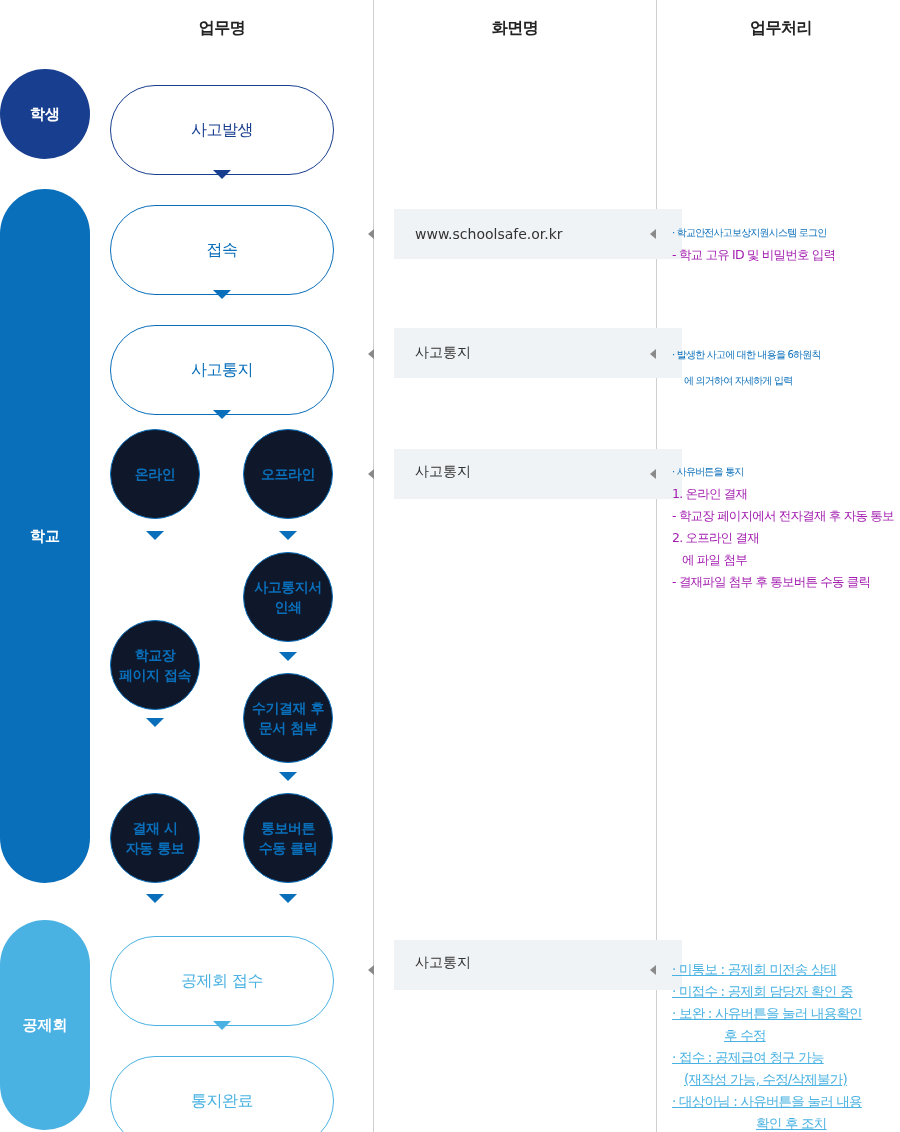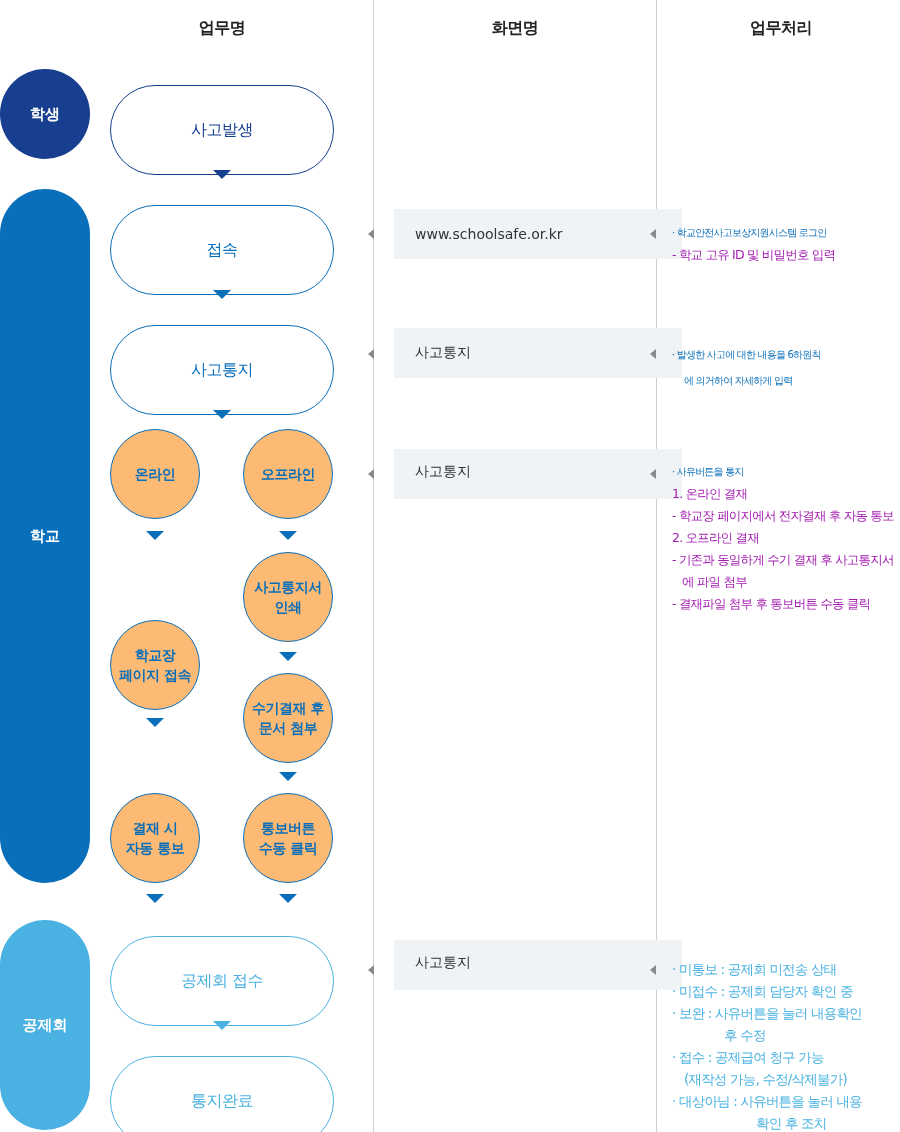--- a/index.html
+++ b/index.html
@@ -1,28 +1,28 @@
 <!DOCTYPE html>
 <html><head>
 <meta charset="utf-8">
 <style>
   * { box-sizing: border-box; margin: 0; padding: 0; }
   body { width: 900px; height: 1132px; background: #ffffff; font-family: "DejaVu Sans", "Liberation Sans", sans-serif; position: relative; overflow: hidden; }
   .vline { position: absolute; top: 0; width: 1px; height: 1132px; background: #cfcfcf; }
   .col-head { position: absolute; top: 18px; font-size: 16px; font-weight: bold; color: #222; text-align: center; letter-spacing: -0.5px; }
   .lane { position: absolute; left: 0; width: 90px; display: flex; align-items: center; justify-content: center; color: #fff; font-size: 15px; font-weight: bold; border-radius: 45px; }
   .pill { position: absolute; left: 110px; width: 224px; height: 90px; border-radius: 45px; border: 1px solid; background: #fff; display: flex; align-items: center; justify-content: center; font-size: 16px; letter-spacing: -0.5px; margin-top: 16px; }
-  .circle { position: absolute; width: 90px; height: 90px; border-radius: 50%; border: 1px solid #0a6fba; background: #fdba74; display: flex; align-items: center; justify-content: center; text-align: center; color: #0a6fba; font-size: 14px; font-weight: bold; line-height: 20px; white-space: pre-line; letter-spacing: -0.5px; }
+  .circle { position: absolute; width: 90px; height: 90px; border-radius: 50%; border: 1px solid #0a6fba; background: #0f172a; display: flex; align-items: center; justify-content: center; text-align: center; color: #0a6fba; font-size: 14px; font-weight: bold; line-height: 20px; white-space: pre-line; letter-spacing: -0.5px; }
   .down { position: absolute; width: 0; height: 0; border-left: 9px solid transparent; border-right: 9px solid transparent; border-top: 9px solid #0a6fba; }
   .left-tri { position: absolute; width: 0; height: 0; border-top: 5px solid transparent; border-bottom: 5px solid transparent; border-right: 6px solid #8a8a8a; }
   .screen-box { position: absolute; left: 394px; width: 288px; height: 50px; background: #f0f3f6; display: flex; align-items: center; padding-left: 21px; font-size: 14px; color: #333; }
   .proc { position: absolute; left: 672px; width: 228px; font-size: 12.5px; line-height: 22px; letter-spacing: -0.8px; }
   .proc .hl { color: #0a6fba; font-size: 10px; }
   .proc .dk { color: #a21caf; }
-  .proc .lb { color: #4ab2e2; font-size: 13.5px; }
+  .proc .lb { color: #4ab2e2; font-size: 13.5px; text-decoration: underline; }
   .proc div { white-space: nowrap; }
 </style>
 </head>
 <body>
 
 <div class="vline" style="left:373px"></div>
 <div class="vline" style="left:656px"></div>
 
 <div class="col-head" style="left:110px;width:224px">업무명</div>
 <div class="col-head" style="left:394px;width:242px">화면명</div>
@@ -89,21 +89,20 @@
   <div class="hl">· 발생한 사고에 대한 내용을 6하원칙</div>
   <div class="hl" style="padding-left:12px">에 의거하여 자세하게 입력</div>
 </div>
 
 <div class="left-tri" style="left:650px;top:469px"></div>
 <div class="proc" style="top:461px">
   <div class="hl">· 사유버튼을 통지</div>
   <div class="dk">1. 온라인 결재</div>
   <div class="dk">- 학교장 페이지에서 전자결재 후 자동 통보</div>
   <div class="dk">2. 오프라인 결재</div>
-  <div class="dk">- 기존과 동일하게 수기 결재 후 사고통지서</div>
   <div class="dk" style="padding-left:10px">  에 파일 첨부</div>
   <div class="dk">- 결재파일 첨부 후 통보버튼 수동 클릭</div>
 </div>
 
 <div class="left-tri" style="left:650px;top:965px"></div>
 <div class="proc" style="top:958px">
   <div class="lb">· 미통보 : 공제회 미전송 상태</div>
   <div class="lb">· 미접수 : 공제회 담당자 확인 중</div>
   <div class="lb">· 보완 : 사유버튼을 눌러 내용확인</div>
   <div class="lb" style="padding-left:52px">후 수정</div>

